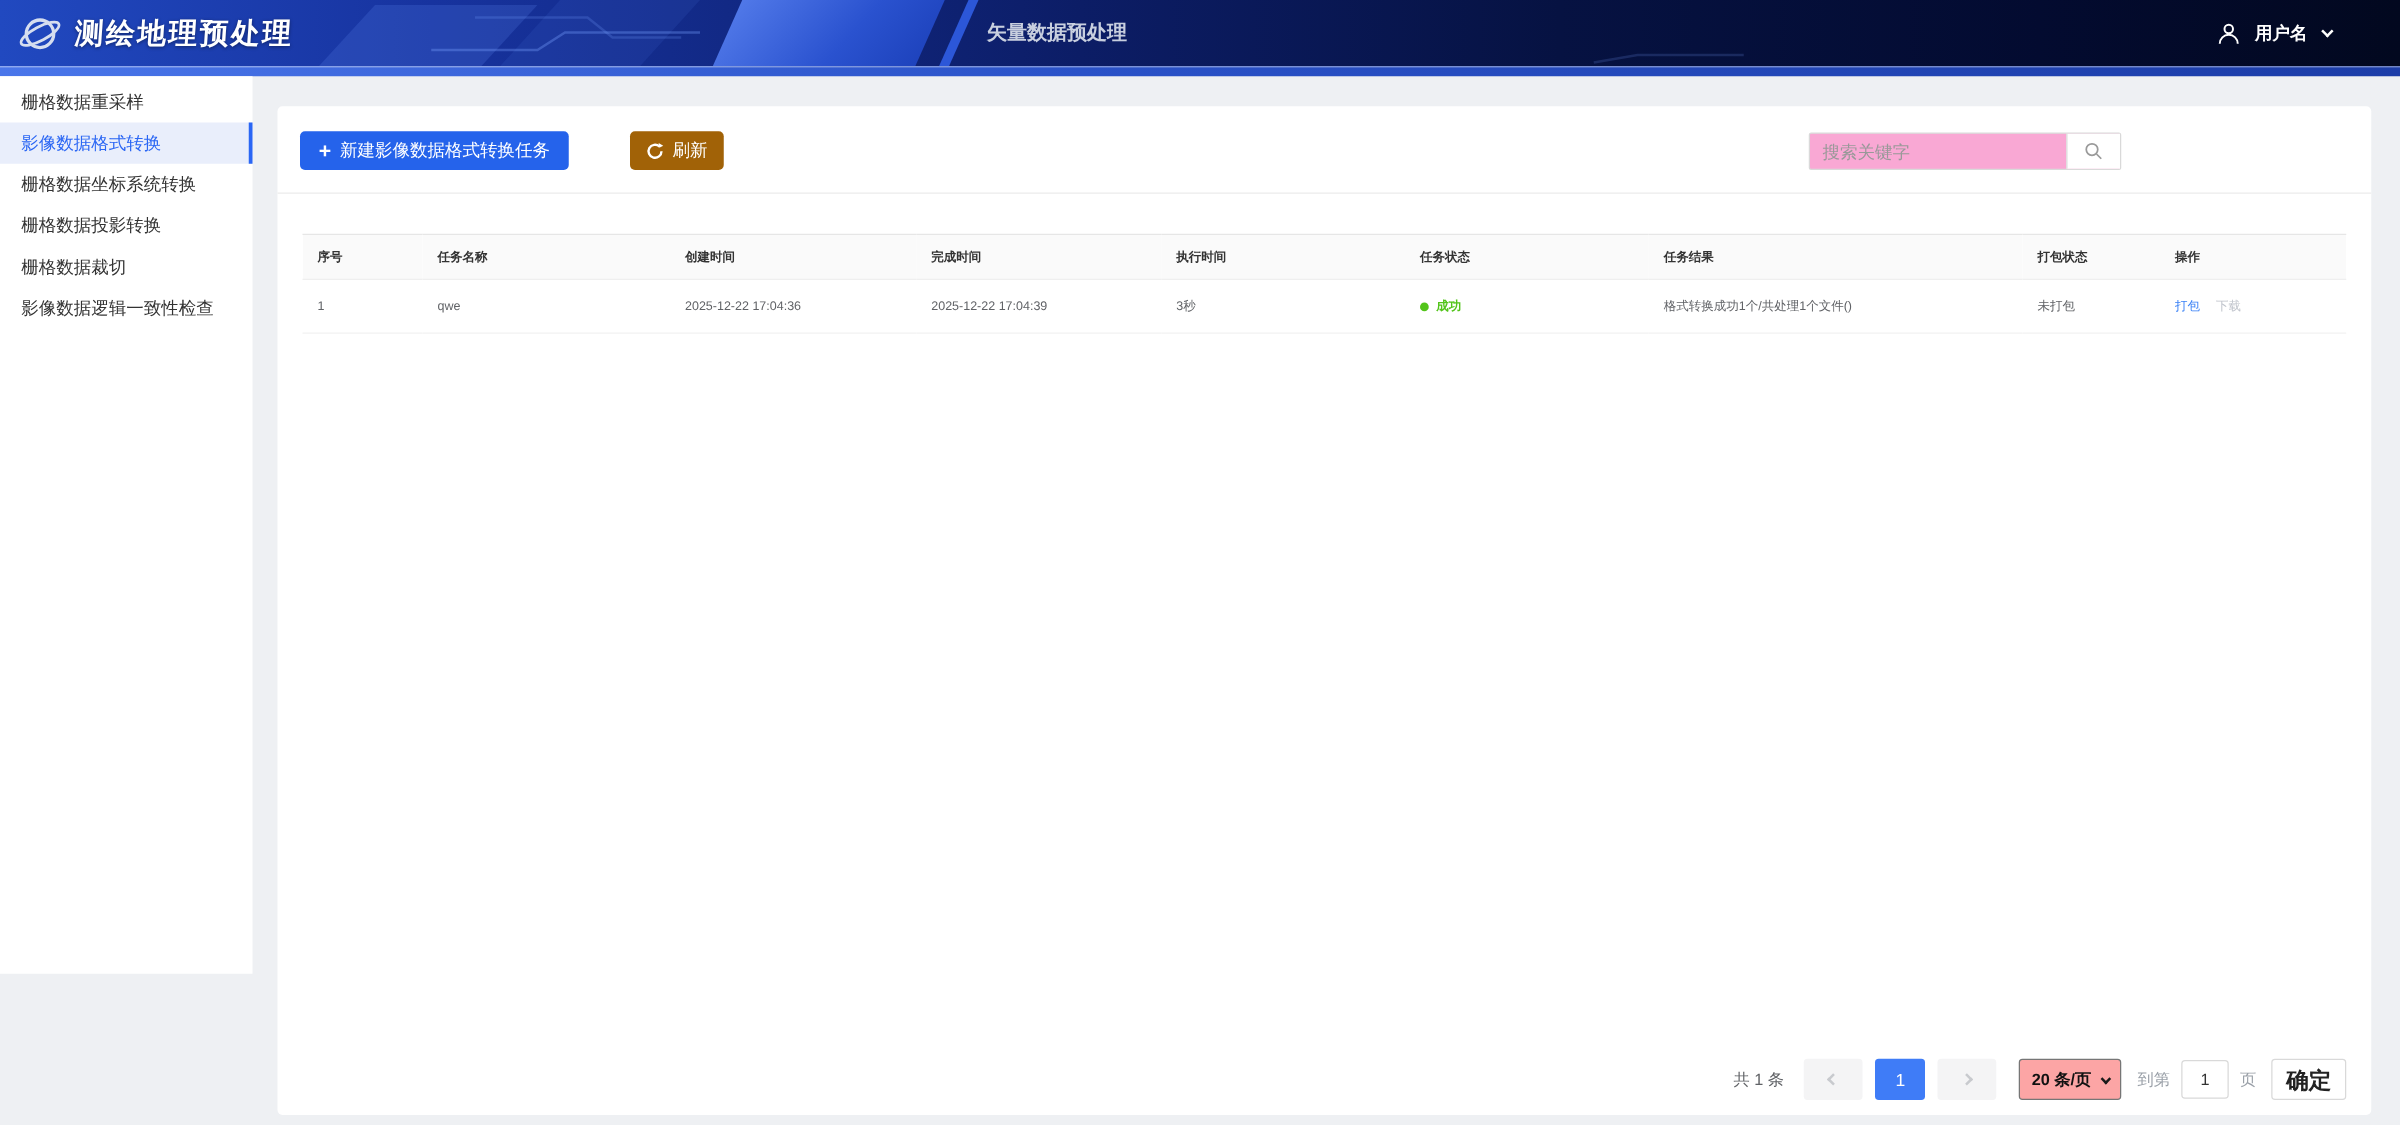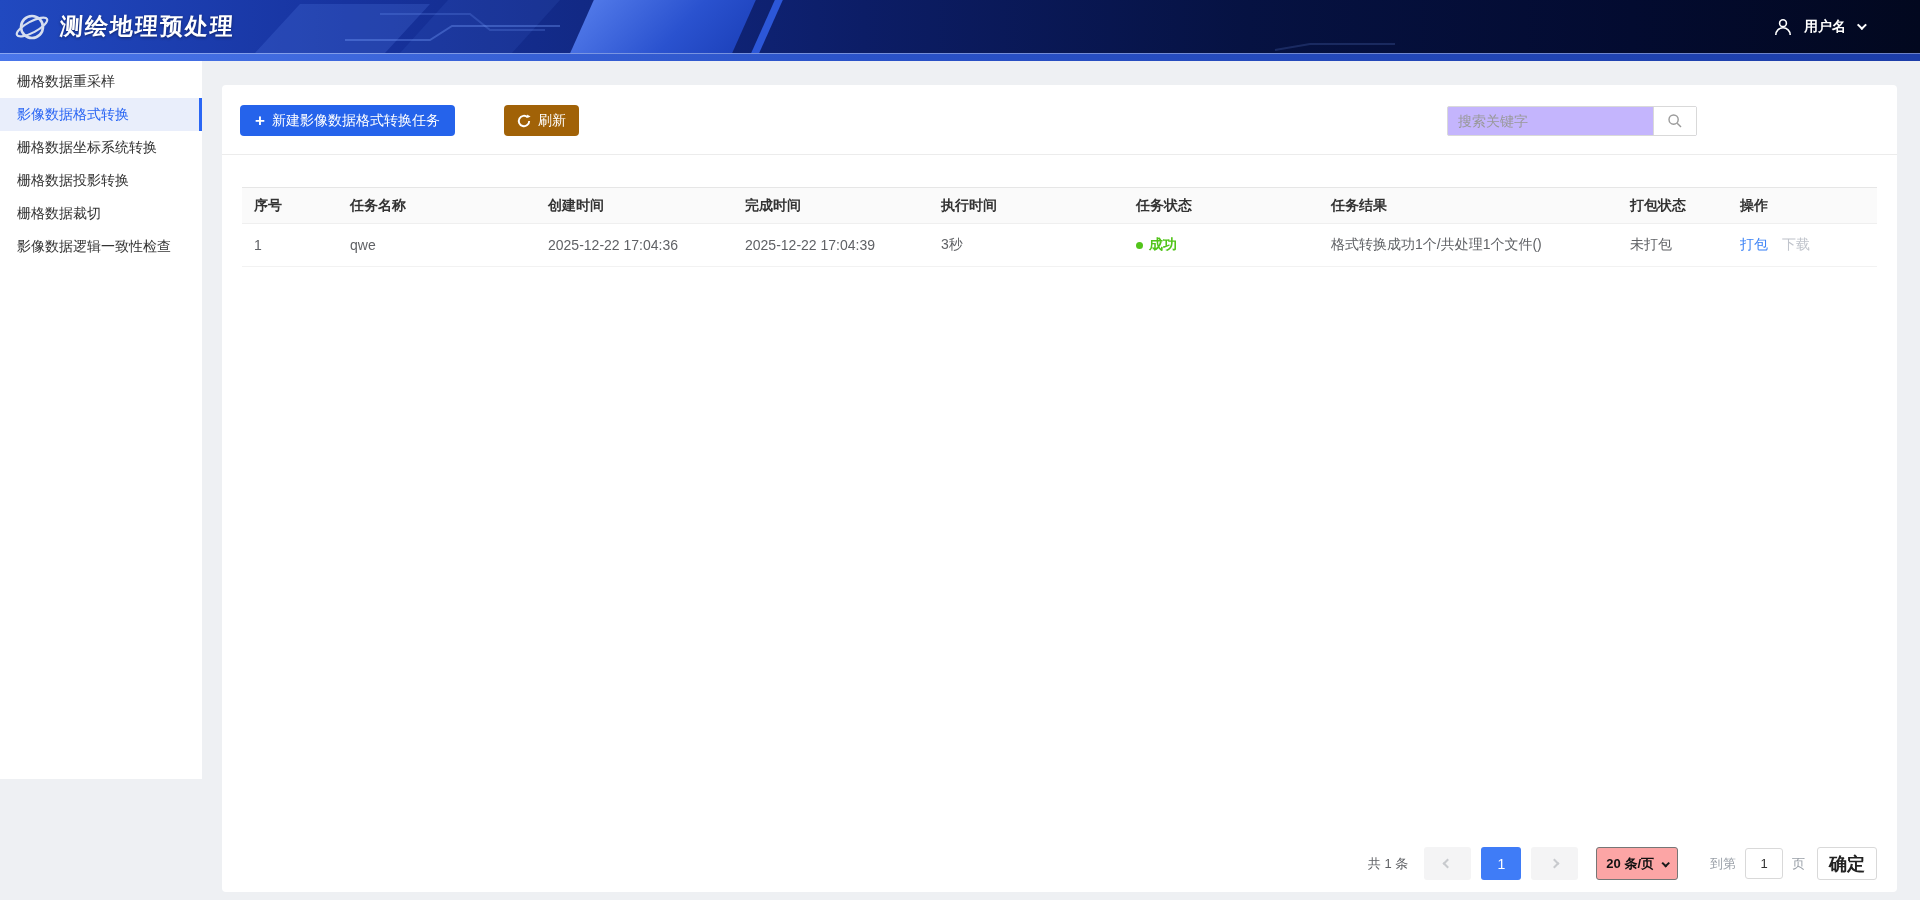--- a/index.html
+++ b/index.html
@@ -59,28 +59,28 @@
   
   .panel {
     position:absolute; left:222px; top:85px; width:1675px; height:807px;
     background:#fff; border-radius:4px;
   }
   .toolbar { position:relative; height:70px; border-bottom:1px solid #ececec; }
   .btn { display:inline-flex; align-items:center; gap:7px; height:31px; border:none; border-radius:4px; color:#fff; font-size:14px; padding:0 15px; cursor:pointer; font-family:inherit; }
   .btn-new { position:absolute; left:18px; top:20px; background:#2563eb; }
   .btn-refresh { position:absolute; left:282px; top:20px; background:#a16207; padding:0 13px; }
   .plus-glyph { font-size:17px; font-weight:bold; line-height:1; }
-  .search { position:absolute; right:200px; top:21px; width:250px; height:30px; border:1px solid #d9d9d9; border-radius:2px; display:flex; background:#c4b5fd; }
+  .search { position:absolute; right:200px; top:21px; width:250px; height:30px; border:1px solid #d9d9d9; border-radius:2px; display:flex; background:#f9a8d4; }
   .search input { flex:1; border:none; outline:none; padding:0 10px; font-size:14px; color:#333; font-family:inherit; background:transparent; }
   .search input::placeholder { color:#999; }
   .search-btn { width:43px; border:none; border-left:1px solid #d9d9d9; background:#fff; display:flex; align-items:center; justify-content:center; cursor:pointer; }
 
   
   .table-wrap { margin:32px 20px 0 20px; }
-  table { width:100%; border-collapse:collapse; font-size:14px; table-layout:fixed; }
+  table { width:100%; border-collapse:collapse; font-size:10px; table-layout:fixed; }
   thead th {
     background:#fafafa; height:36px; text-align:left; padding:0 12px;
     font-weight:bold; color:#333;
     border-top:1px solid #e6e6e6; border-bottom:1px solid #efefef;
     white-space:nowrap; overflow:hidden;
   }
   tbody td { height:42px; padding:0 12px; color:#606266; border-bottom:1px solid #f2f2f2; white-space:nowrap; overflow:hidden; }
   .status-cell { display:flex; align-items:center; gap:6px; height:42px; }
   .dot { width:7px; height:7px; border-radius:50%; background:#52c41a; }
   .status-text { color:#52c41a; font-weight:bold; }
@@ -90,21 +90,21 @@
   
   .pager { position:absolute; right:20px; bottom:12px; display:flex; align-items:center; font-size:13px; color:#606266; }
   .pg-total { margin-right:11px; }
   .pg-btn { width:47px; height:33px; background:#f4f4f5; border:none; border-radius:3px; margin:0 5px; display:flex; align-items:center; justify-content:center; cursor:default; }
   .pg-chev { display:inline-block; width:7px; height:7px; border-right:2px solid #c8cace; border-bottom:2px solid #c8cace; }
   .pg-chev.left { transform:rotate(135deg); }
   .pg-chev.right { transform:rotate(-45deg); }
   .pg-cur { width:40px; height:33px; background:#3f7cf7; color:#fff; border:none; border-radius:3px; margin:0 5px; display:flex; align-items:center; justify-content:center; font-size:14px; cursor:pointer; }
   .pg-size { margin-left:13px; height:33px; border:1px solid #767676; border-radius:3px; padding:0 9px; display:flex; align-items:center; gap:8px; color:#111; background:#fca5a5; cursor:pointer; font-weight:bold; font-size:13px; }
   .pg-size .chev-dark { display:inline-block; width:6px; height:6px; border-right:2px solid #1a1a1a; border-bottom:2px solid #1a1a1a; transform:rotate(45deg) translateY(-1px); }
-  .pg-goto { margin-left:32px; color:#9aa0a8; }
+  .pg-goto { margin-left:13px; color:#9aa0a8; }
   .pg-input { width:38px; height:31px; border:1px solid #d9d9d9; border-radius:3px; text-align:center; margin:0 9px; font-size:13px; color:#333; font-family:inherit; outline:none; }
   .pg-suffix { color:#9aa0a8; }
   .pg-ok { margin-left:12px; height:33px; padding:0 11px; border:1px solid #d9d9d9; border-radius:3px; background:#fff; font-weight:bold; color:#222; font-size:18px; cursor:pointer; font-family:inherit; }
 </style>
 </head>
 <body>
 
 <div class="header">
   <svg class="deco" width="1920" height="53">
     <polygon points="300,4 430,4 385,53 255,53" fill="rgba(90,130,235,0.22)"></polygon>
@@ -118,20 +118,21 @@
     <svg width="36" height="36" viewBox="0 0 36 36">
       <circle cx="18" cy="18" r="11" fill="none" stroke="#d6deef" stroke-width="2.6"></circle>
       <ellipse cx="18" cy="18" rx="17" ry="5.5" fill="none" stroke="#d6deef" stroke-width="2.2" transform="rotate(-28 18 18)"></ellipse>
     </svg>
     <span class="brand-title">测绘地理预处理</span>
   </div>
 
   <div class="tabs">
     <div class="tab-active-bg"></div>
     <div class="tab-accent"></div>
+    <div class="tab tab-2">矢量数据预处理</div>
   </div>
 
   <div class="user">
     <svg width="20" height="20" viewBox="0 0 20 20">
       <circle cx="10" cy="6.2" r="3.4" fill="none" stroke="#ffffff" stroke-width="1.6"></circle>
       <path d="M2.8,18 a7.2,7.2 0 0 1 14.4,0" fill="none" stroke="#ffffff" stroke-width="1.6"></path>
     </svg>
     <span class="user-name">用户名</span>
     <span class="chev"></span>
   </div>

